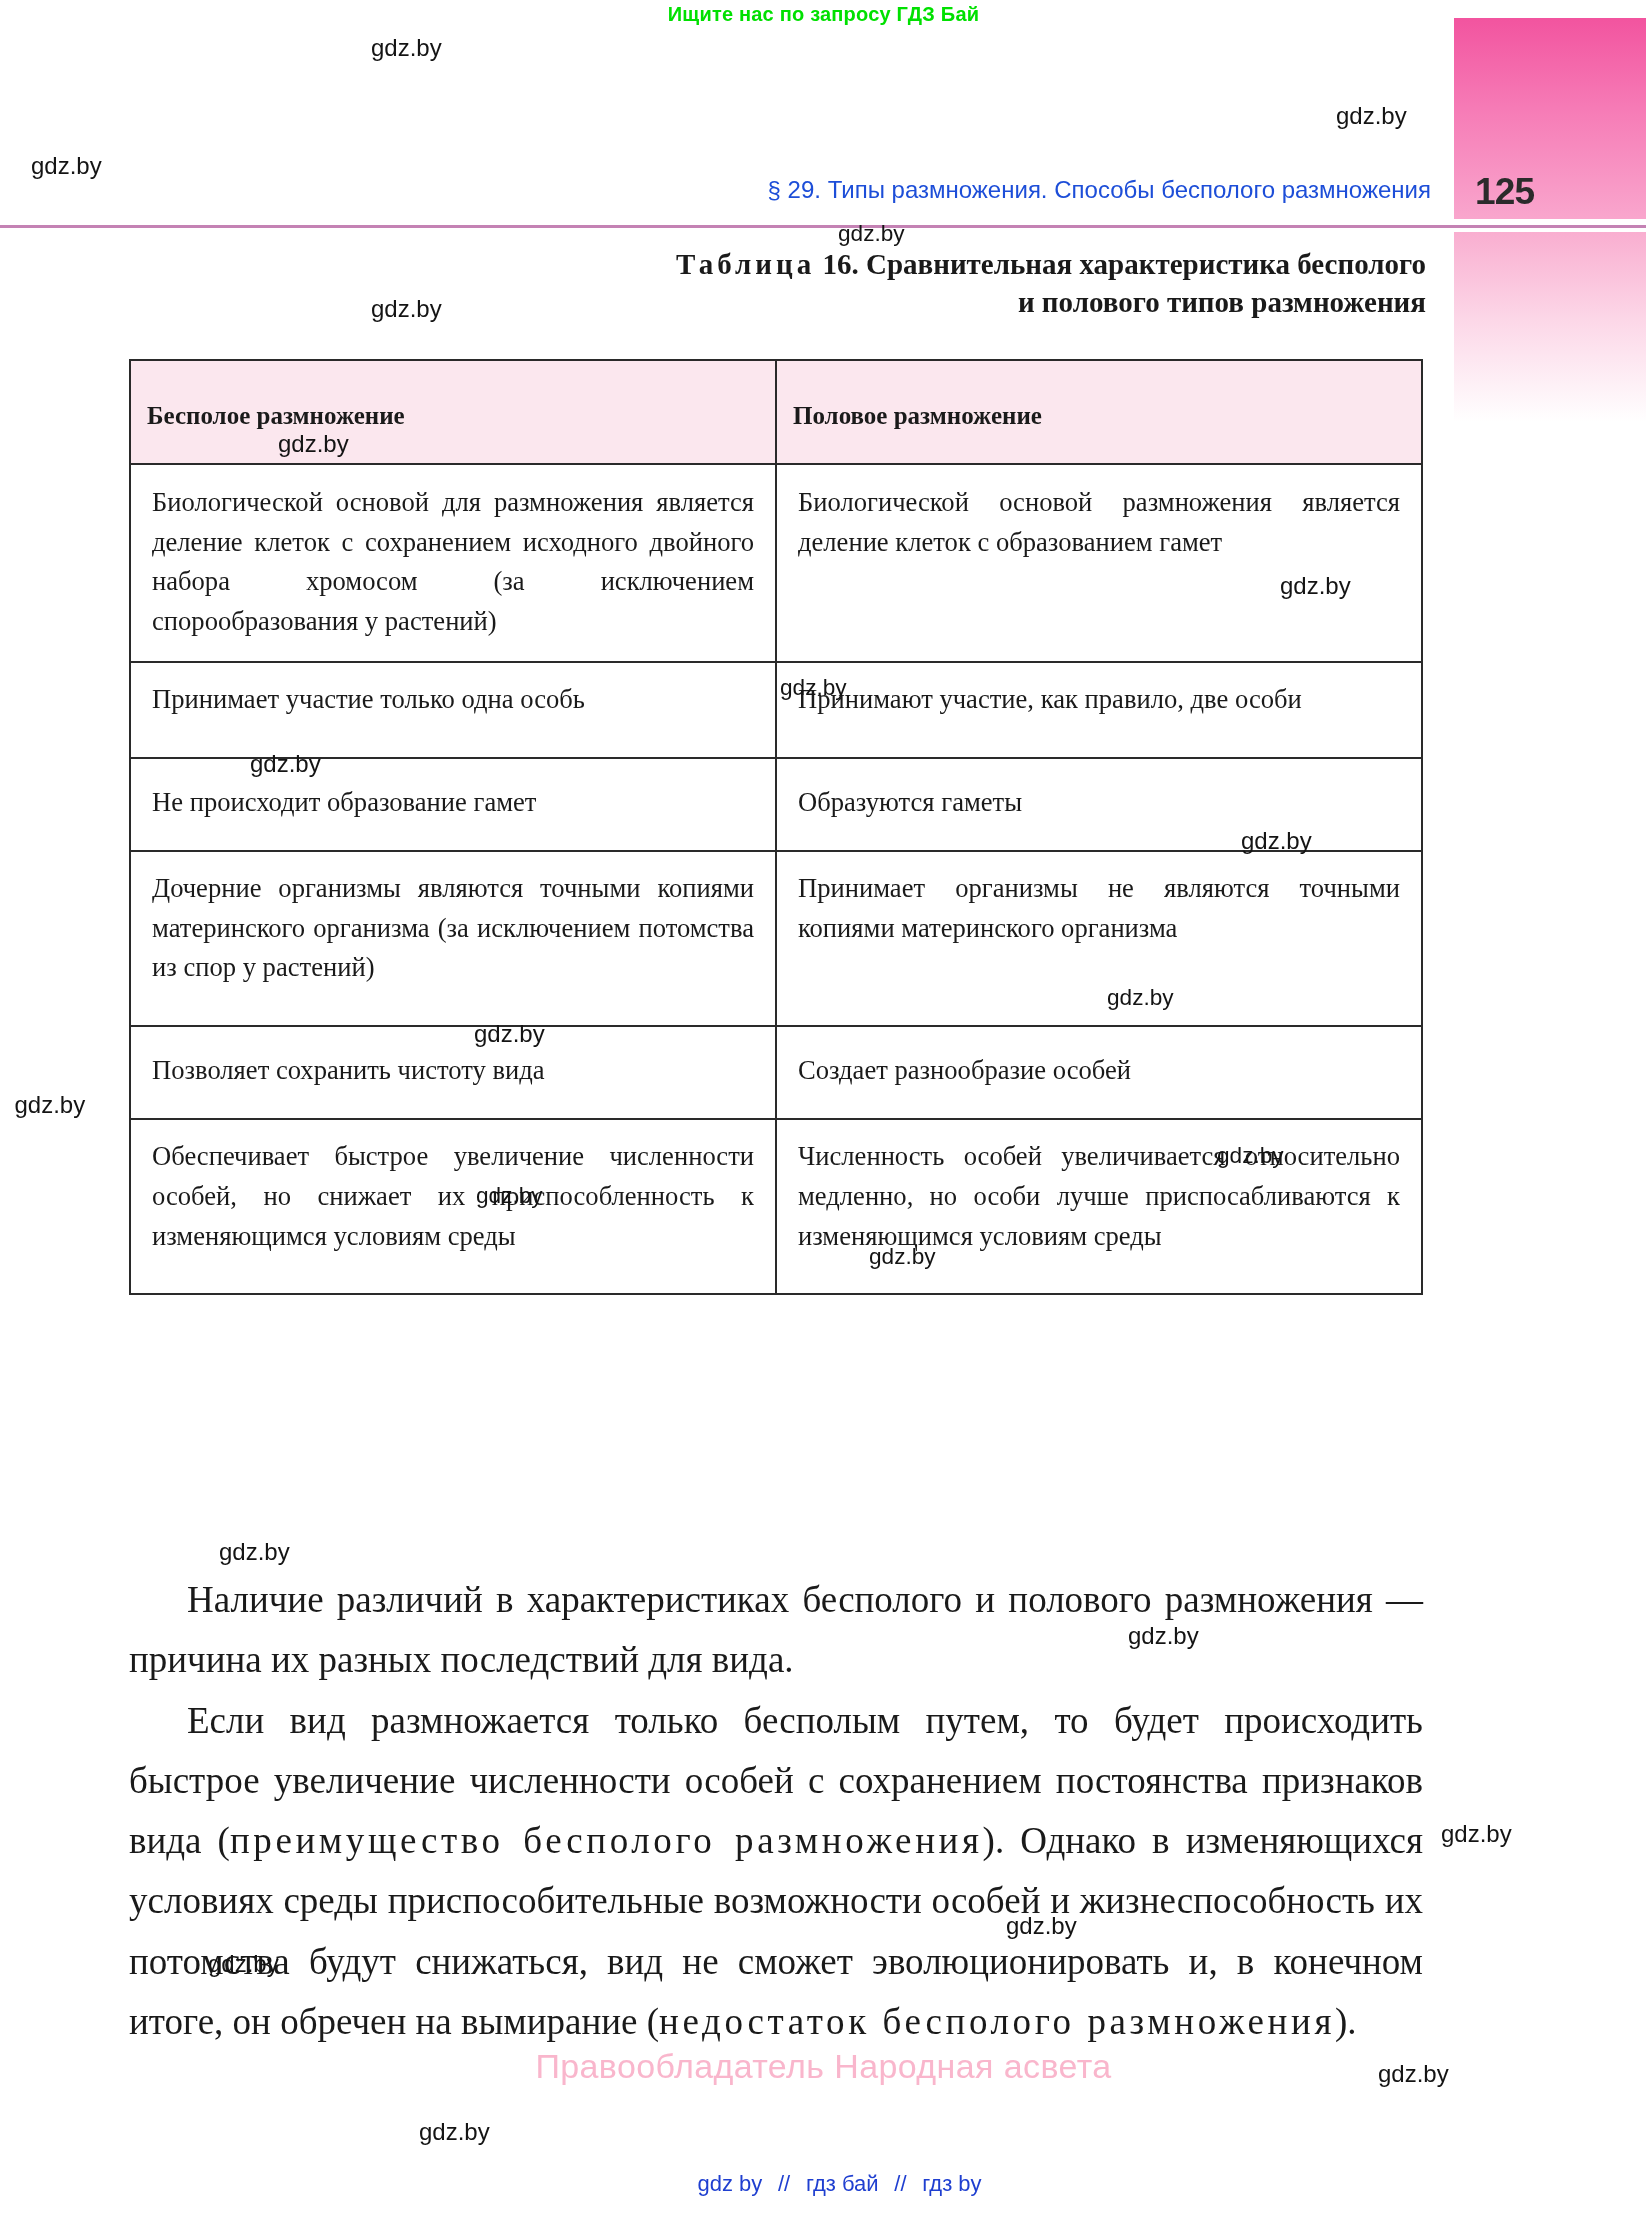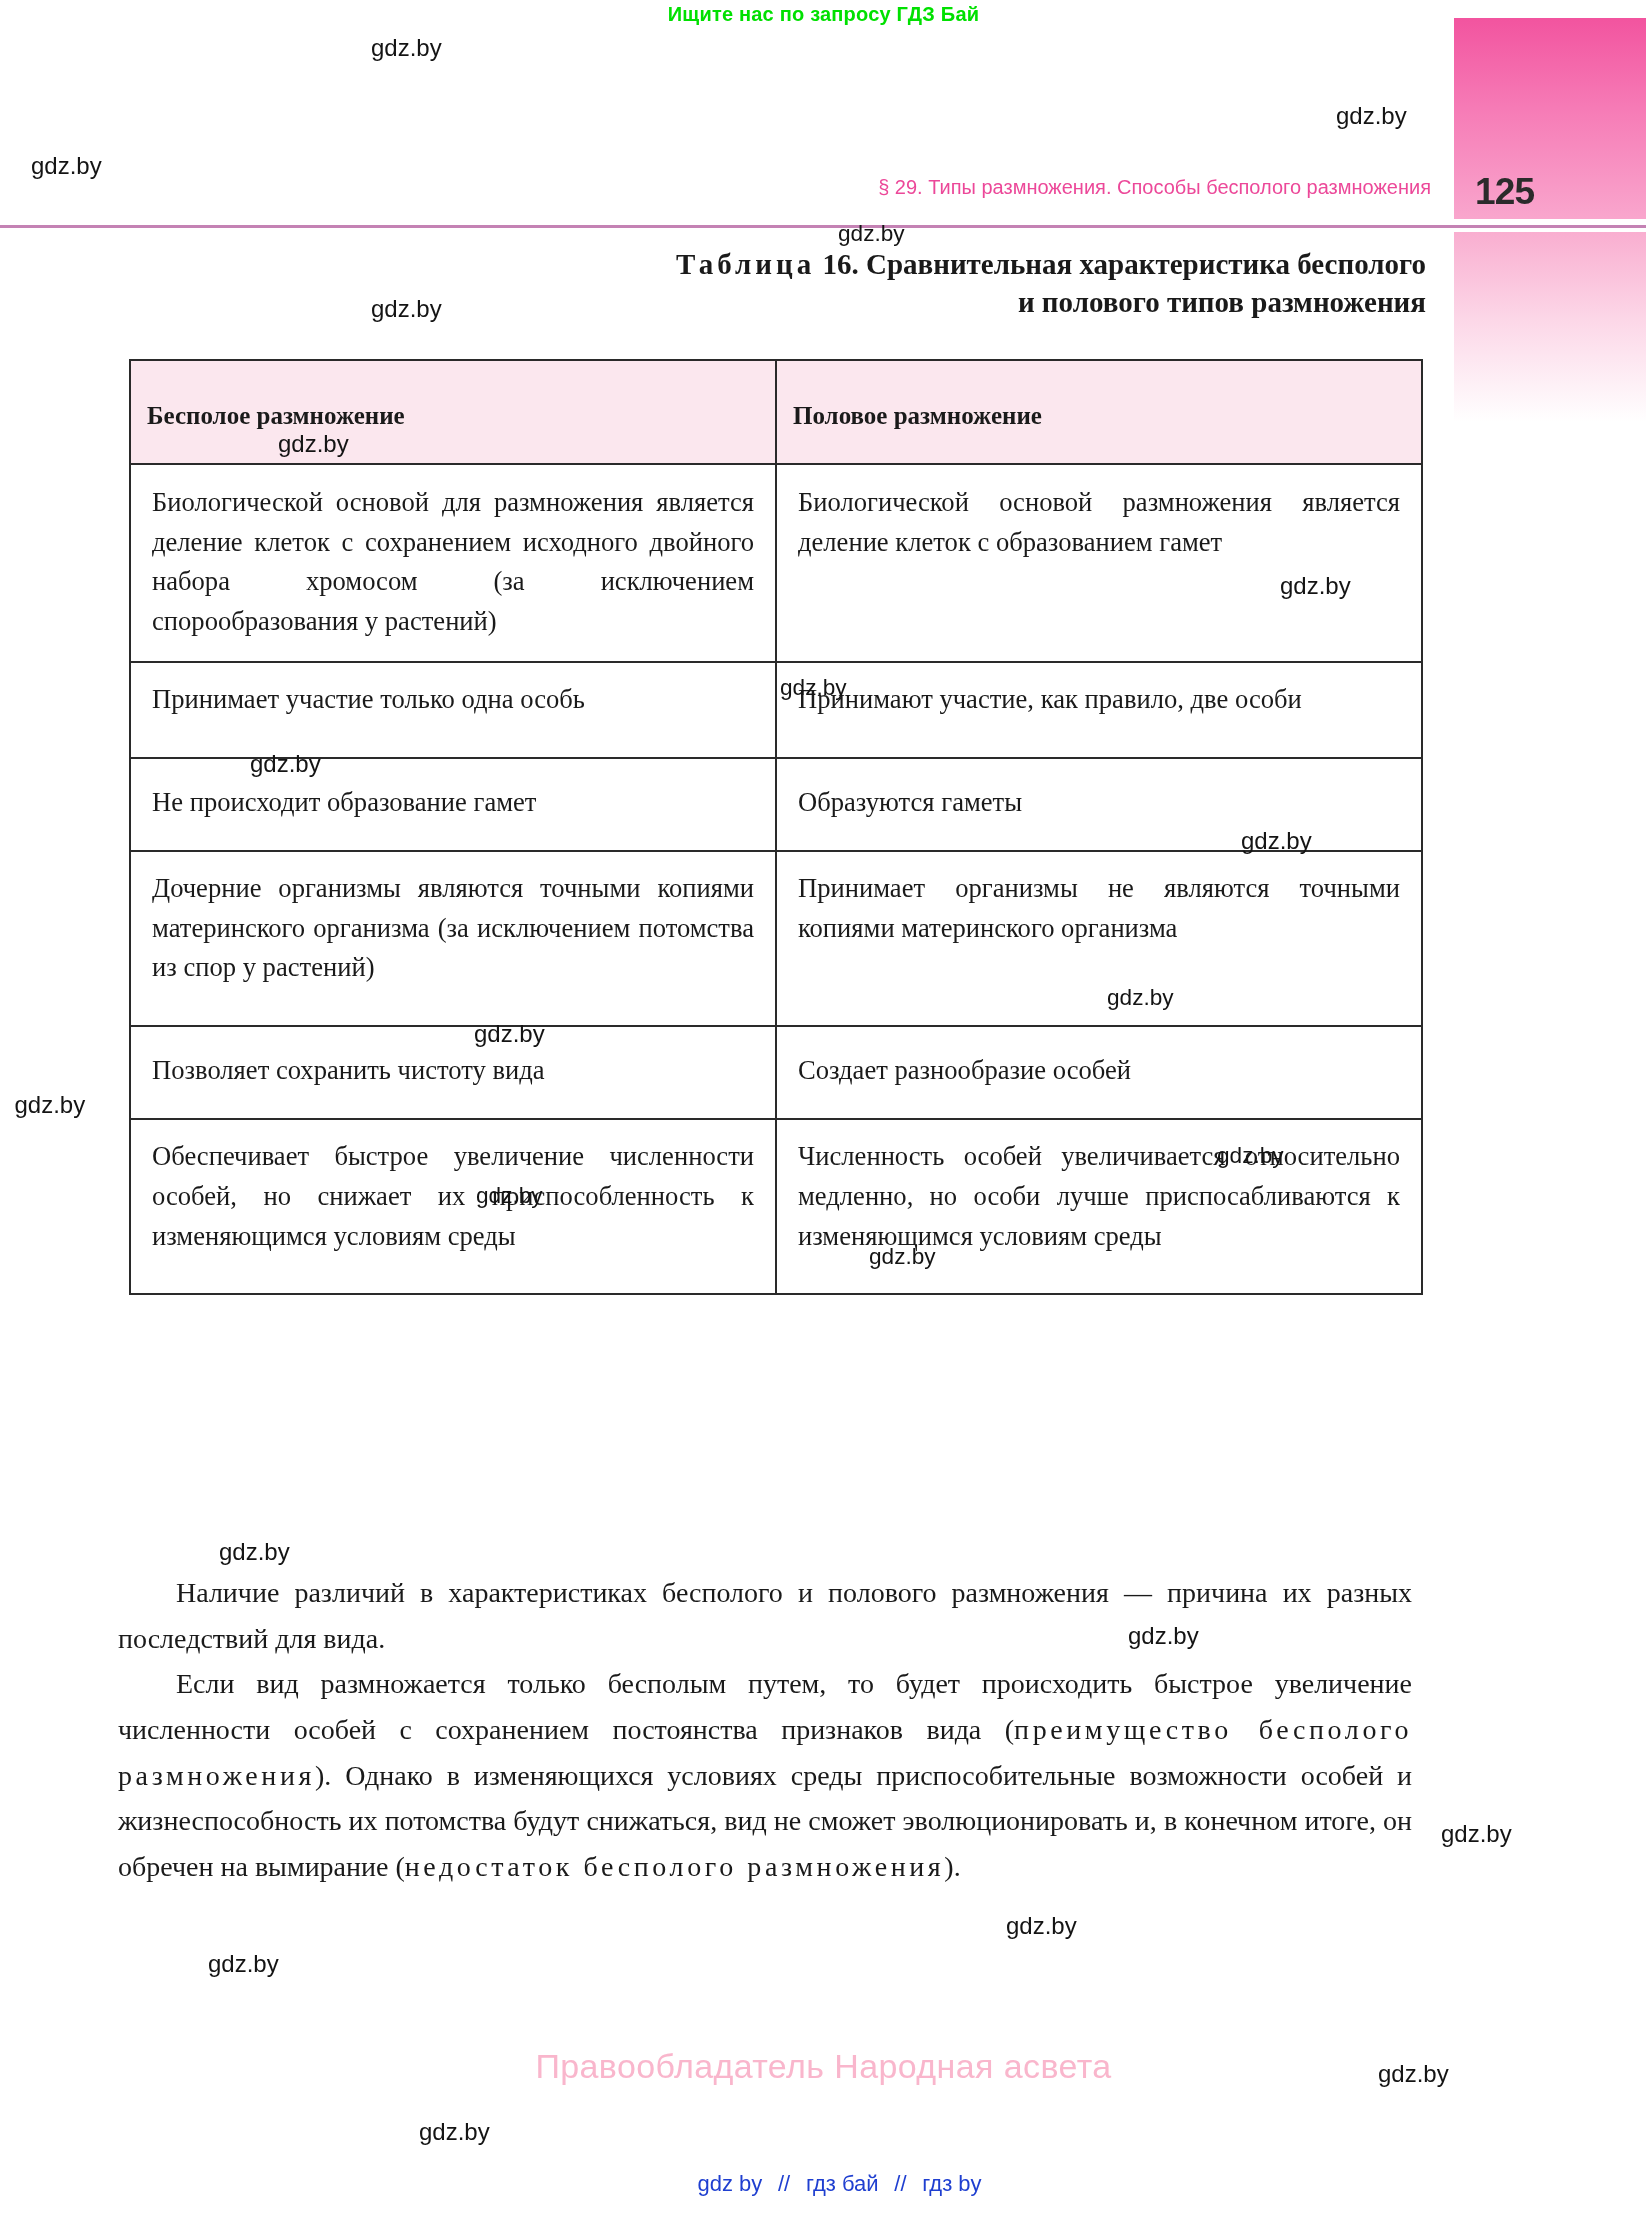--- a/index.html
+++ b/index.html
@@ -63,22 +63,22 @@
   }
 
   
   .running-head {
     position: absolute;
     left: 0;
     top: 176px;
     width: 1431px;
     text-align: right;
     font-family: "Liberation Sans", "DejaVu Sans", sans-serif;
-    font-size: 20px;
-    color: #ec4899;
+    font-size: 24px;
+    color: #1d4ed8;
     white-space: nowrap;
   }
   .head-rule {
     position: absolute;
     left: 0;
     top: 225px;
     width: 1647px;
     height: 3.2px;
     background: #c482b4;
   }
@@ -123,24 +123,24 @@
     padding: 36px 16px 29px 16px;
   }
   .cmp-table col.c1 { width: 646px; }
   .cmp-table col.c2 { width: 646px; }
   .cmp-table td.tight { padding-bottom: 37px; }
   .cmp-table td.one-line { padding: 24px 21px 27px 21px; text-align: left; }
 
   
   .body-text {
     position: absolute;
-    left: 118px;
+    left: 129px;
     top: 1570px;
     width: 1294px;
-    font-size: 28px;
+    font-size: 37px;
     line-height: 1.63;
     text-align: justify;
     text-align-last: left;
   }
   .body-text p { margin: 0; text-indent: 58px; }
   .body-text .spaced { letter-spacing: 3.6px; }
 
   
   .copyright {
     position: absolute;

